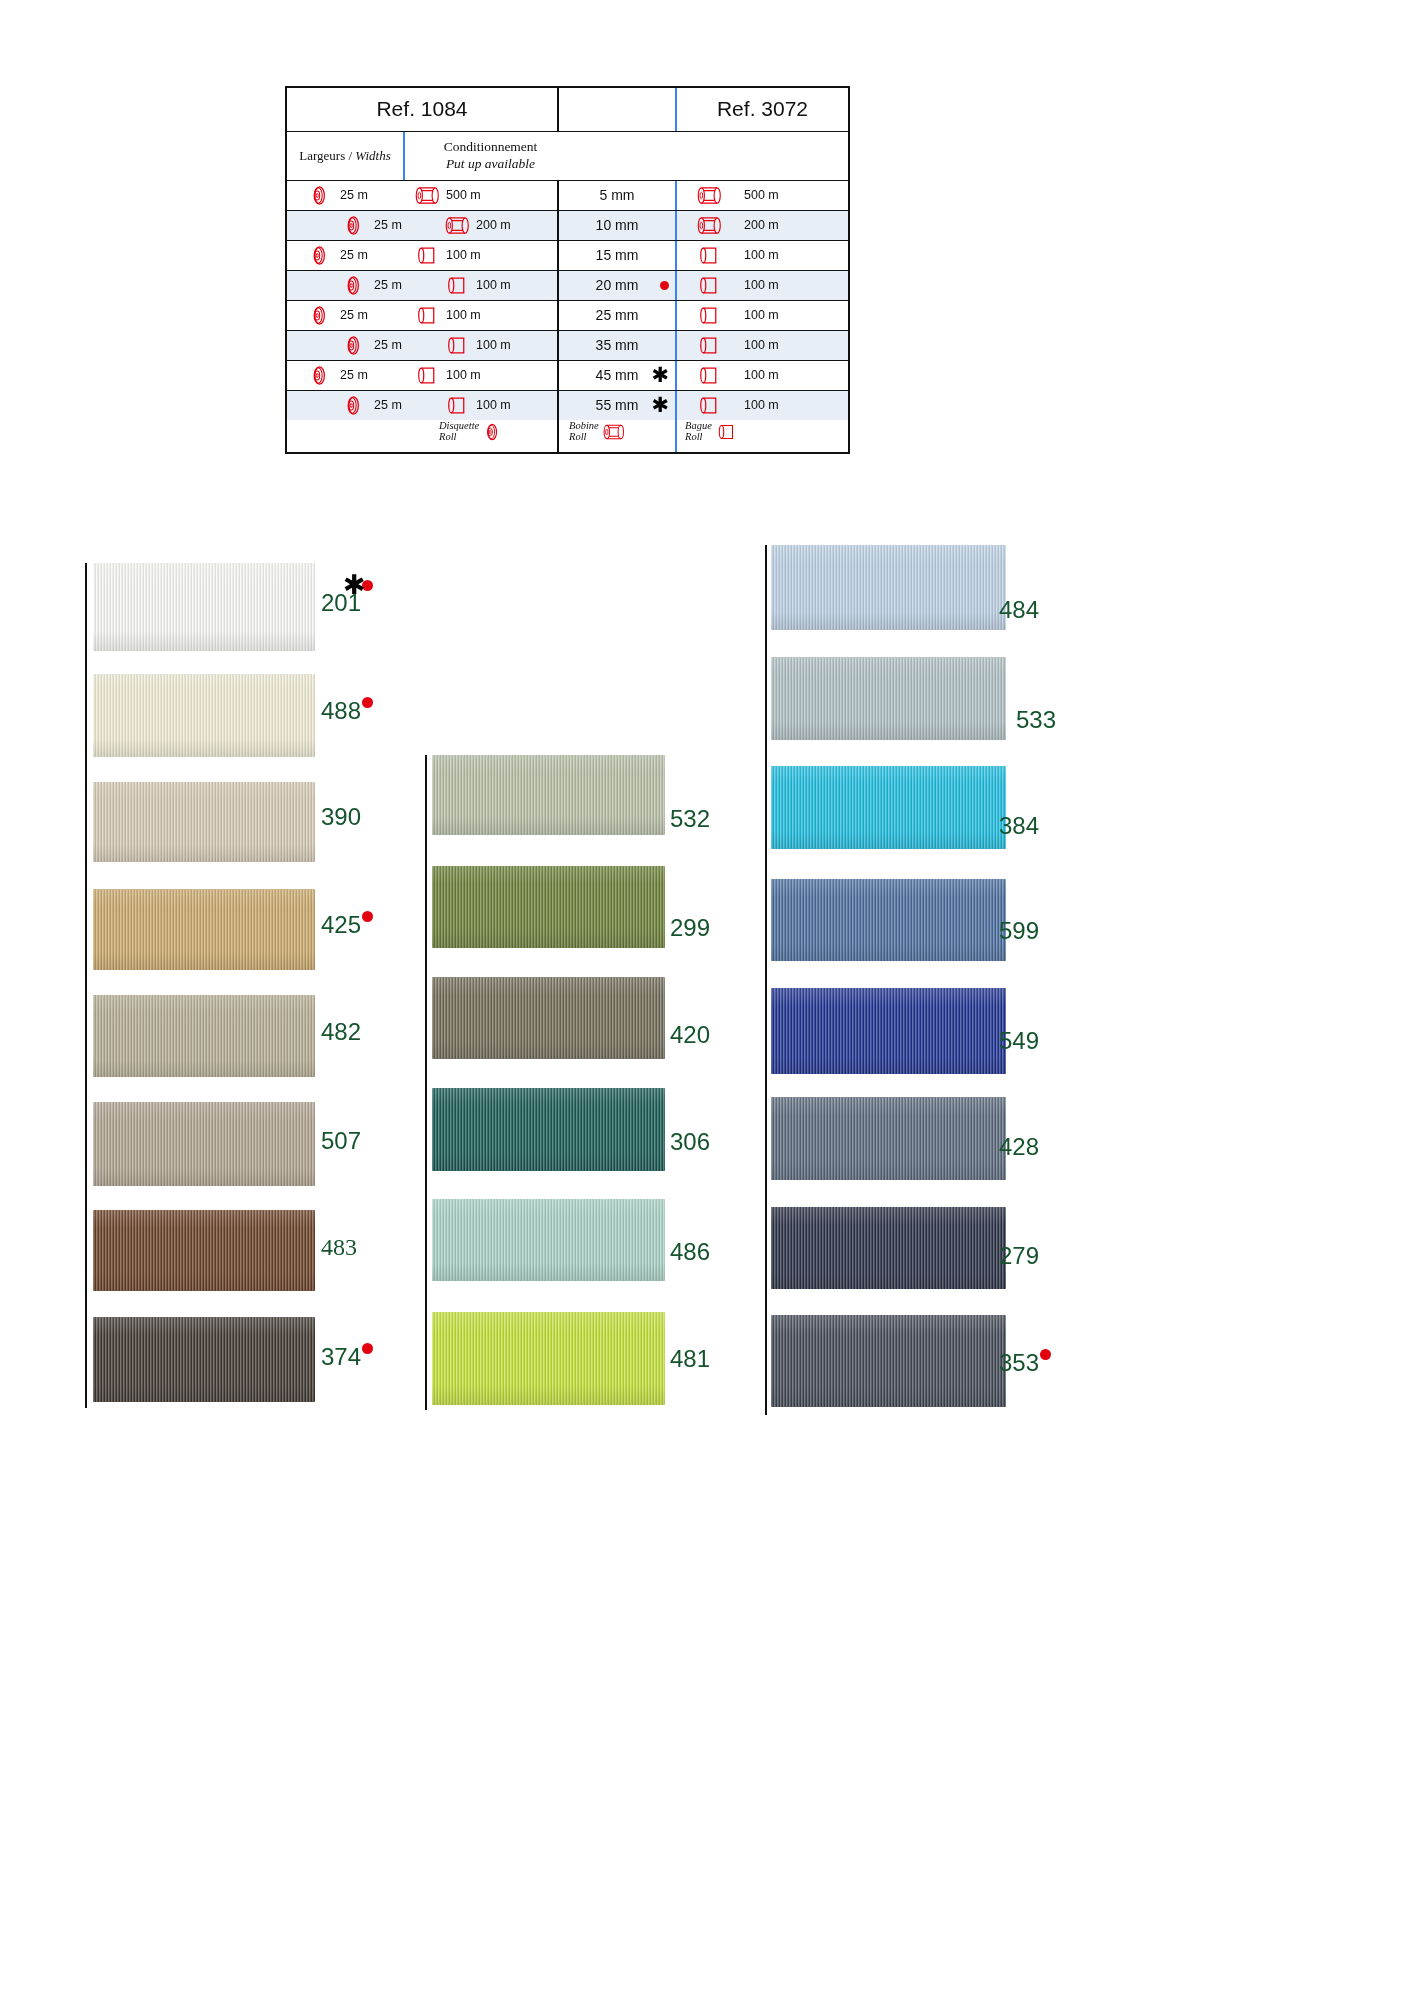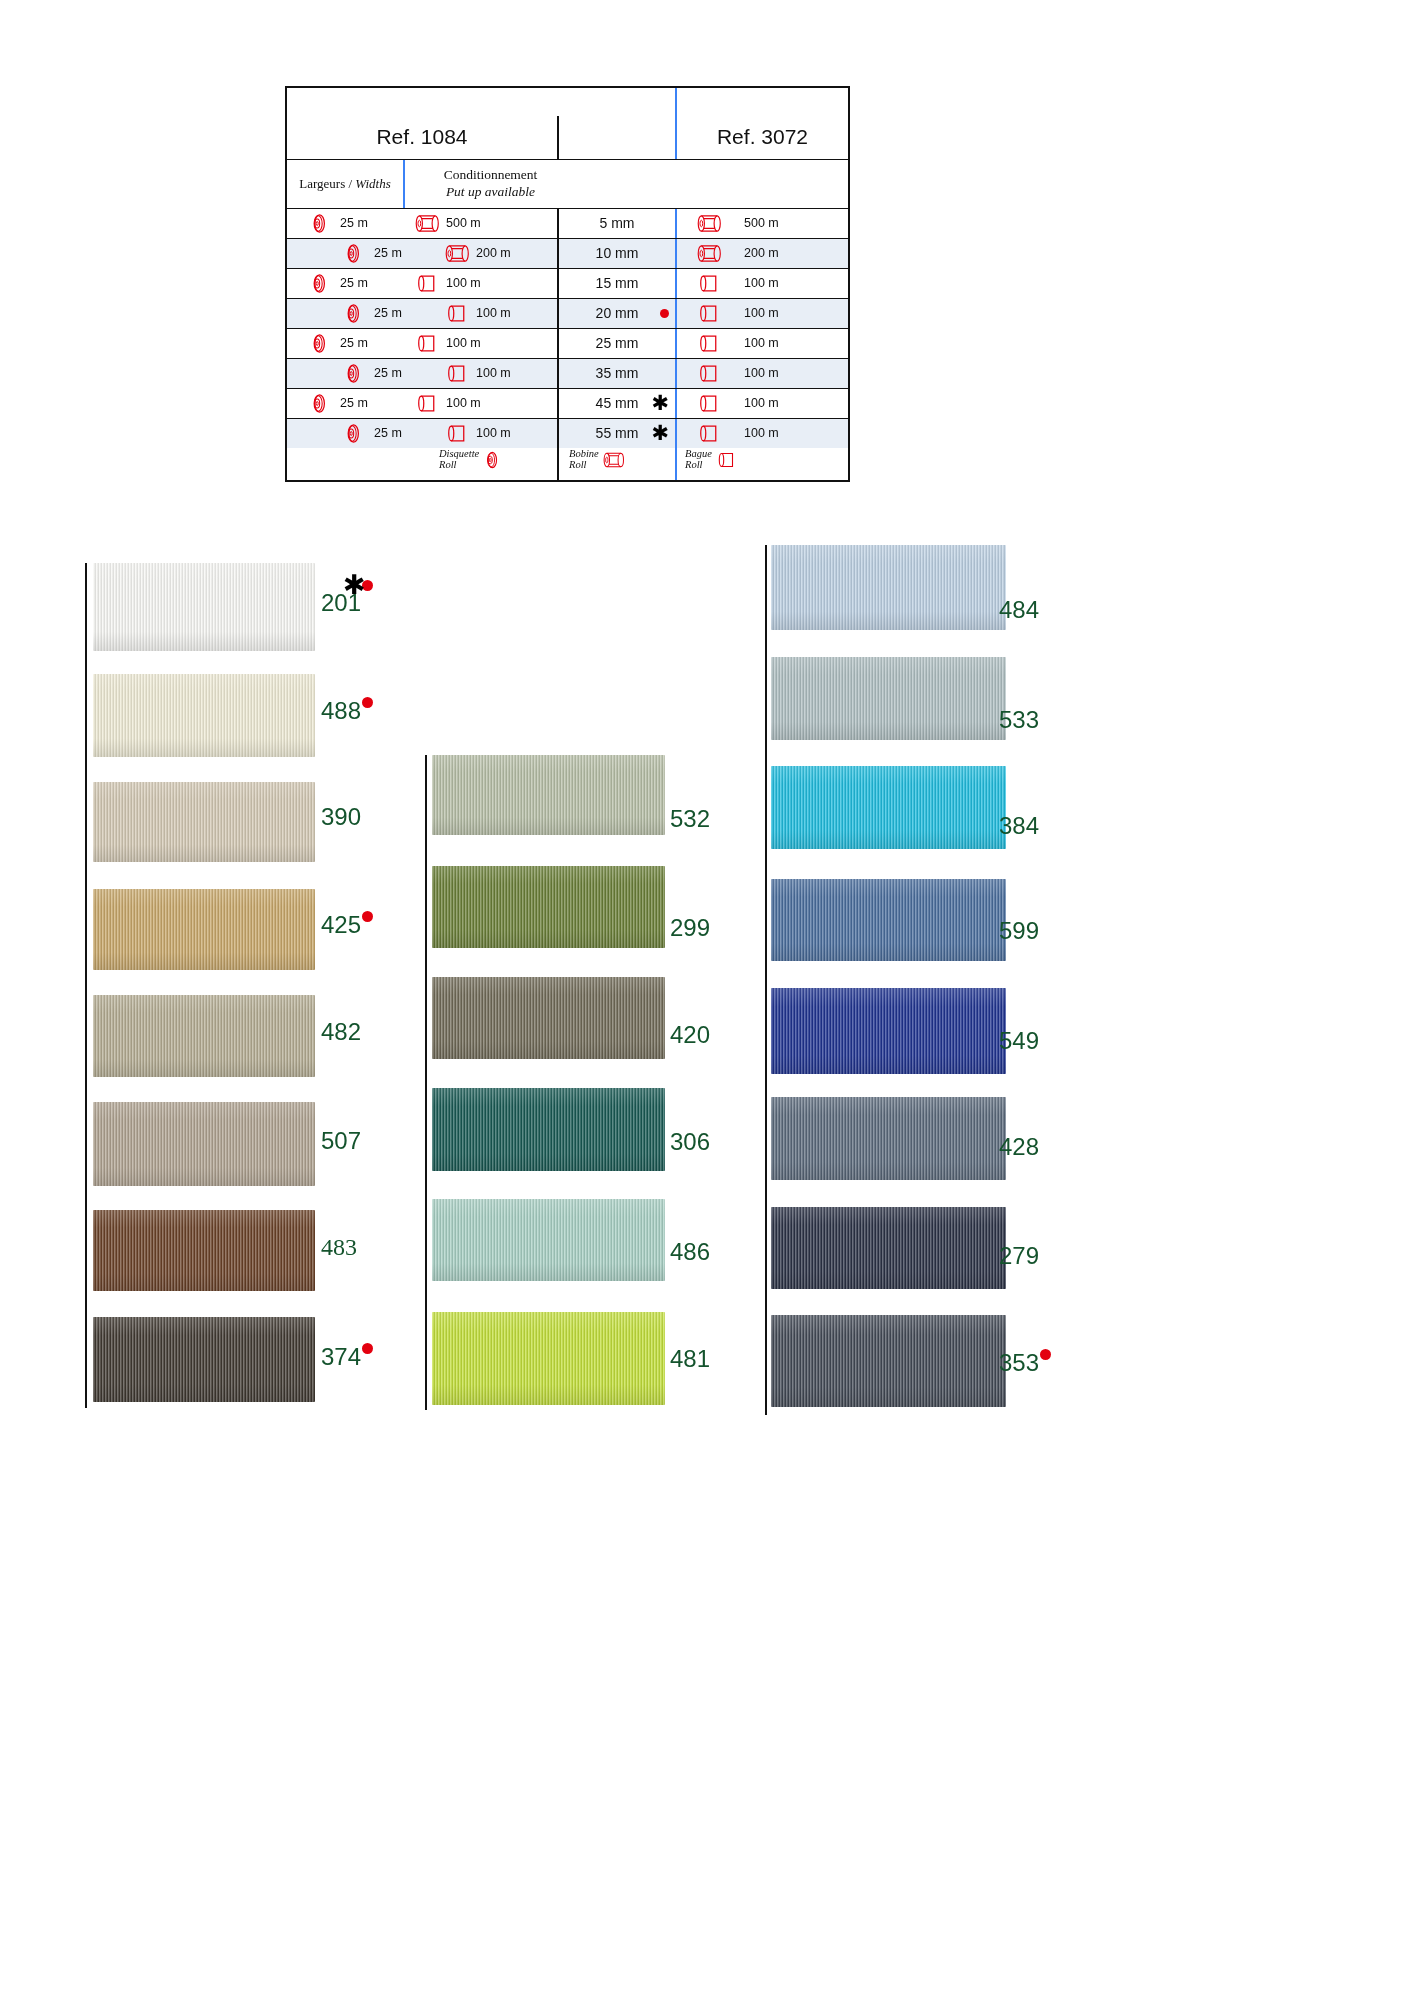--- a/index.html
+++ b/index.html
@@ -35,21 +35,20 @@
   .col-a { width: 272px; box-sizing: border-box; border-right: 2px solid #111; }
   .col-b { width: 118px; box-sizing: border-box; border-right: 2px solid #3b82f6; }
   .col-c { width: 171px; box-sizing: border-box; }
 
   .hdr-title {
     text-align: center;
     font-size: 21px;
     color: #111;
     padding: 9px 0 10px 0;
     font-family: "Liberation Sans", sans-serif;
-    margin-top: 28px;
   }
   .hdr-blank { }
   .subhdr {
     text-align: center;
     font-size: 12.5px;
     color: #111;
     padding: 7px 0 7px 0;
     line-height: 1.25;
     font-family: "Liberation Sans", sans-serif;
   }
@@ -597,21 +596,21 @@
     <div class="col-line" style="left: 765px; top: 545px; height: 870px;"></div>
     <div class="swatch" style="left: 771px; top: 545px; width: 235px; height: 85px; background: rgb(188, 208, 227);">
       <div class="weave"></div>
       <div class="shade"></div>
     </div>
     <div class="swatch-label" style="left: 999px; top: 596px;">484</div>
     <div class="swatch" style="left: 771px; top: 657px; width: 235px; height: 83px; background: rgb(175, 191, 194);">
       <div class="weave"></div>
       <div class="shade"></div>
     </div>
-    <div class="swatch-label" style="left: 999px; top: 706px;">533</div>
+    <div class="swatch-label" style="left: 999px; top: 706px; padding-left: 17px;">533</div>
     <div class="swatch" style="left: 771px; top: 766px; width: 235px; height: 83px; background: rgb(31, 189, 223);">
       <div class="weave"></div>
       <div class="shade"></div>
     </div>
     <div class="swatch-label" style="left: 999px; top: 812px;">384</div>
     <div class="swatch" style="left: 771px; top: 879px; width: 235px; height: 82px; background: rgb(74, 110, 158);">
       <div class="weave"></div>
       <div class="shade"></div>
     </div>
     <div class="swatch-label" style="left: 999px; top: 917px;">599</div>

